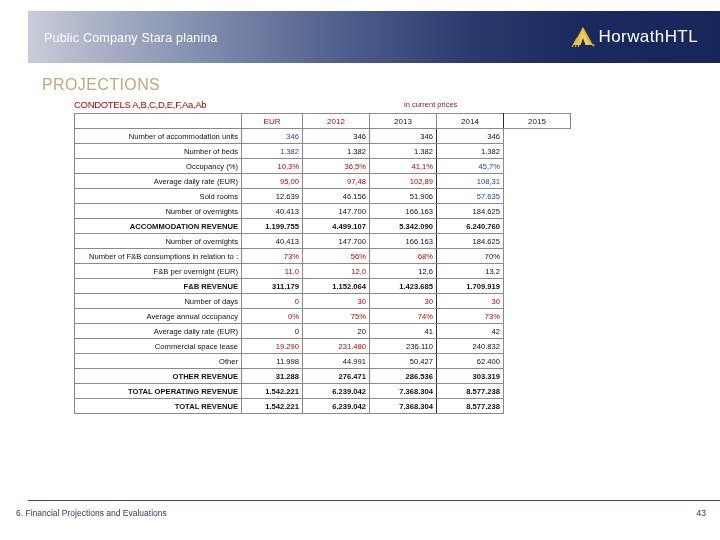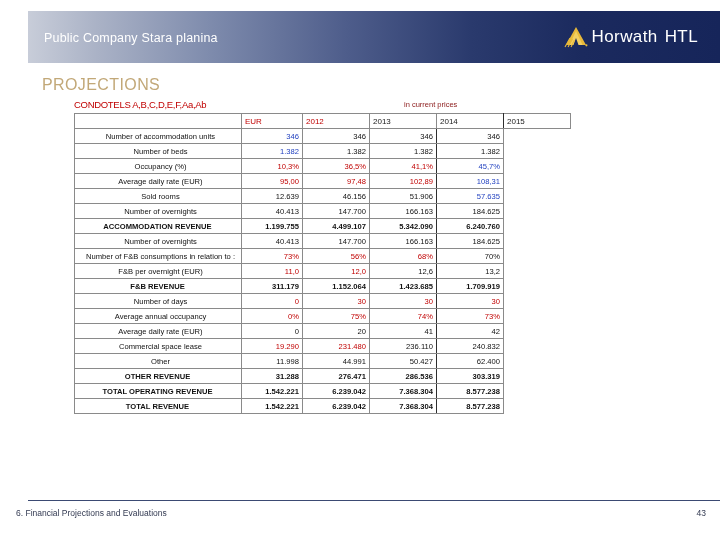--- a/index.html
+++ b/index.html
@@ -54,21 +54,20 @@
     margin-right: 3px;
     flex: 0 0 auto;
   }
   .logo-text {
     font-size: 17px;
     color: #ffffff;
     letter-spacing: 0.4px;
     white-space: nowrap;
   }
   .logo-text .htl {
-    margin-left: 7px;
   }
 
   
   .slide-title {
     position: absolute;
     left: 42px;
     top: 76px;
     font-size: 16px;
     color: #c2a878;
     letter-spacing: 0.4px;
@@ -109,26 +108,26 @@
     color: #111111;
   }
   table.proj td {
     border: 1px solid #8a8a8a;
     height: 14px;
     padding: 0 3px;
     overflow: hidden;
     white-space: nowrap;
     line-height: 13px;
   }
-  .c-label { width: 160px; text-align: center; }
+  .c-label { width: 160px; text-align: right; }
   .c-eur   { width: 54px;  text-align: right; }
   .c-num   { width: 60px;  text-align: right; }
 
   
-  .hdr td { text-align: left; height: 15px; font-size: 8px; }
+  .hdr td { text-align: center; height: 15px; font-size: 8px; }
   .hdr .yr-red { color: #c00000; }
   .hdr .yr-blk { color: #1a1a1a; }
   .hdr .eur-cell { color: #c00000; font-weight: normal; }
 
   
   .v-red  { color: #c00000; }
   .v-blue { color: #1f3fbf; }
   .v-blk  { color: #111111; }
 
   

